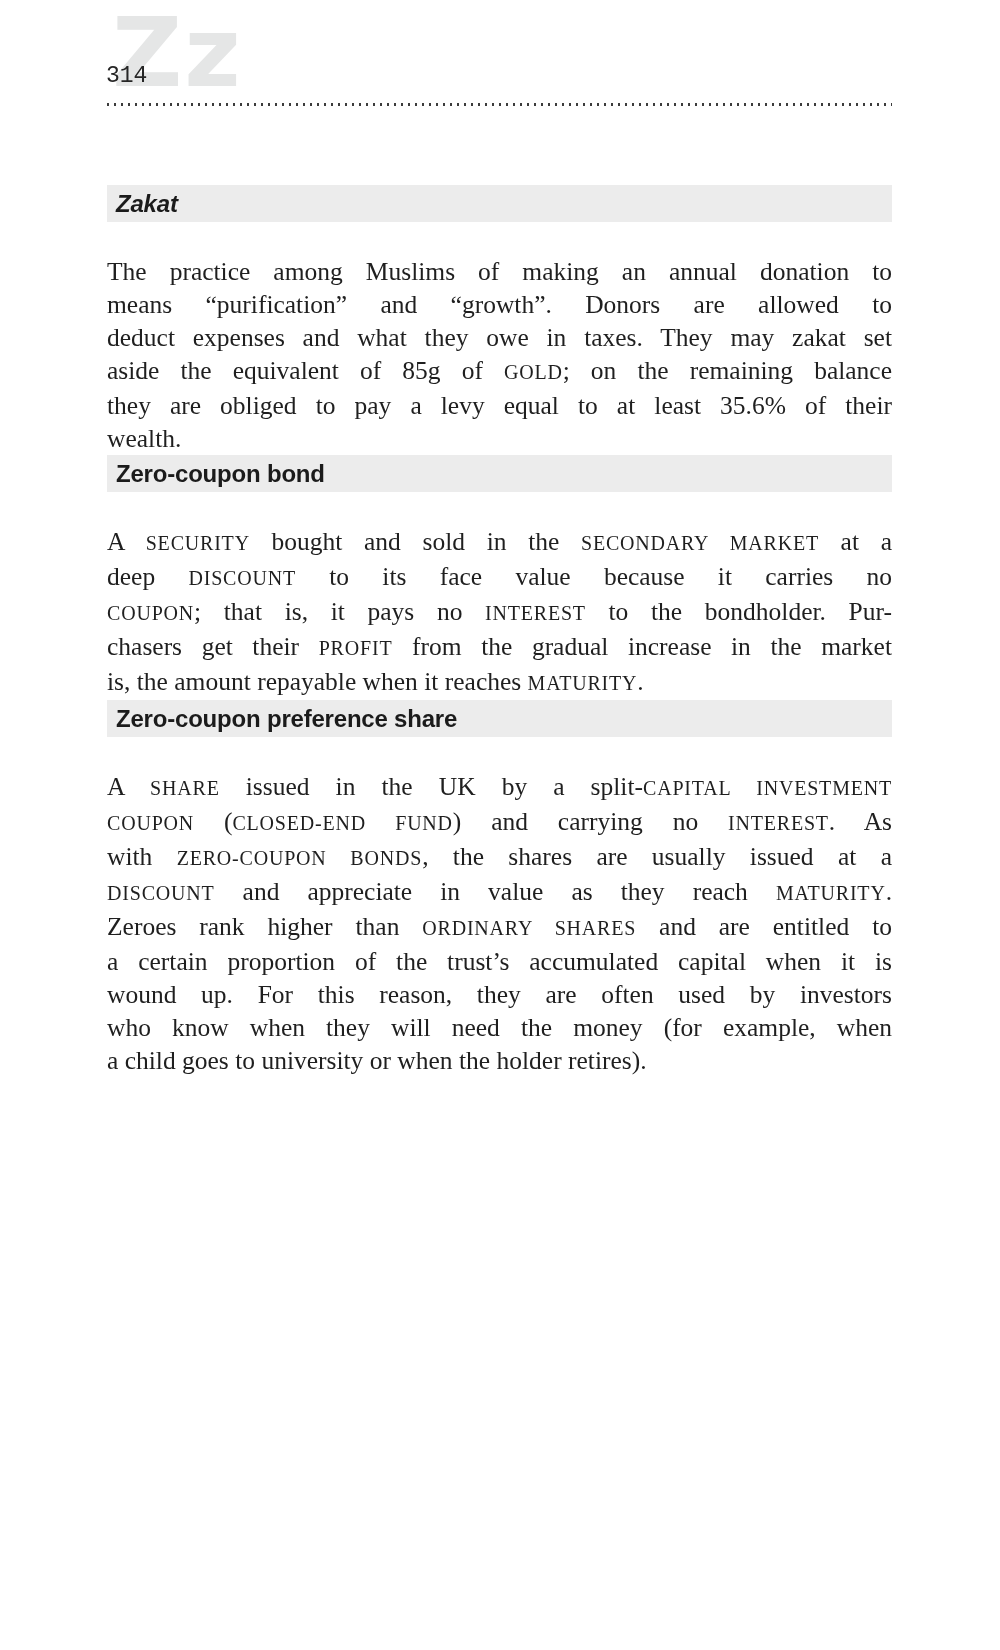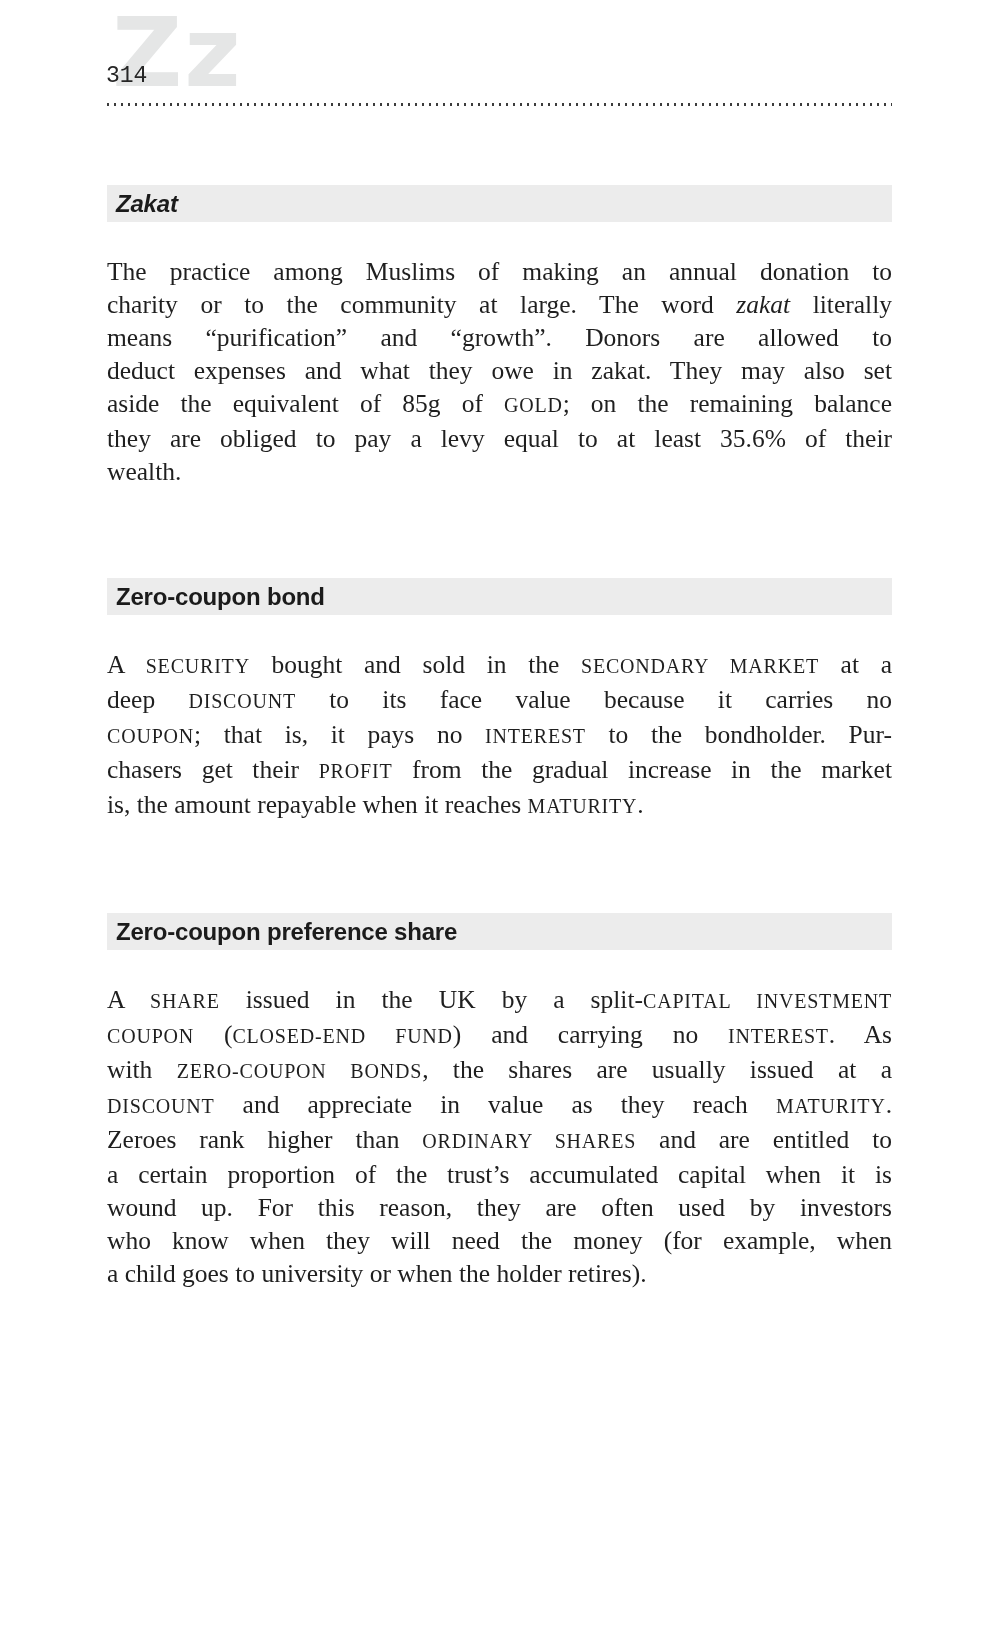--- a/index.html
+++ b/index.html
@@ -59,21 +59,21 @@
     align-items: center;
     padding-left: 9px;
     box-sizing: border-box;
     font-family: "Liberation Sans", sans-serif;
     font-weight: bold;
     font-size: 24px;
     letter-spacing: -0.2px;
     color: #1b1b1b;
   }
   .entry:first-child .entry-heading { margin-top: 170px; }
-  .entry + .entry .entry-heading { margin-top: 90px; }
+  .entry + .entry .entry-heading { }
   .entry-heading.italic .term { font-style: italic; }
   .entry-body {
     margin-top: 33px;
     font-size: 25.5px;
     line-height: 33px;
   }
   .line {
     text-align: justify;
     text-align-last: justify;
     -moz-text-align-last: justify;
@@ -95,23 +95,22 @@
   <div class="watermark">Zz</div>
   <div class="page-number">314</div>
   <div class="header-rule"></div>
   <main class="content">
       <section class="entry">
         <div class="entry-heading italic">
           <span class="term">Zakat</span>
         </div>
         <div class="entry-body">
           <div class="line"><span>The practice among Muslims of making an annual donation to</span></div>
-          <div class="line"><span>charity or to the community at large. The word </span><span class="it">zakat</span><span> literally</span></div>
           <div class="line"><span>means “purification” and “growth”. Donors are allowed to</span></div>
-          <div class="line"><span>deduct expenses and what they owe in zakat. They may also set</span></div>
+          <div class="line"><span>deduct expenses and what they owe in taxes. They may zakat set</span></div>
           <div class="line"><span>aside the equivalent of 85g of </span><span class="sc">GOLD</span><span>; on the remaining balance</span></div>
           <div class="line"><span>they are obliged to pay a levy equal to at least 35.6% of their</span></div>
           <div class="line last"><span>wealth.</span></div>
         </div>
       </section>
       <section class="entry">
         <div class="entry-heading">
           <span class="term">Zero-coupon bond</span>
         </div>
         <div class="entry-body">

